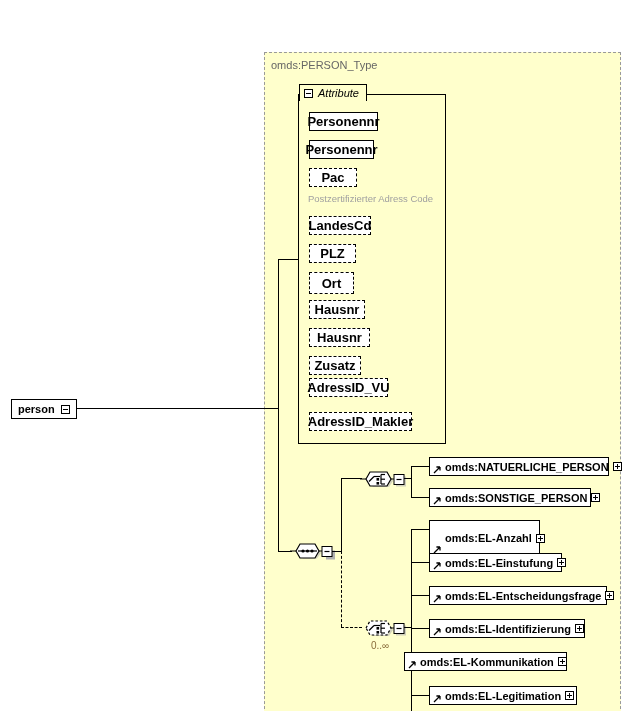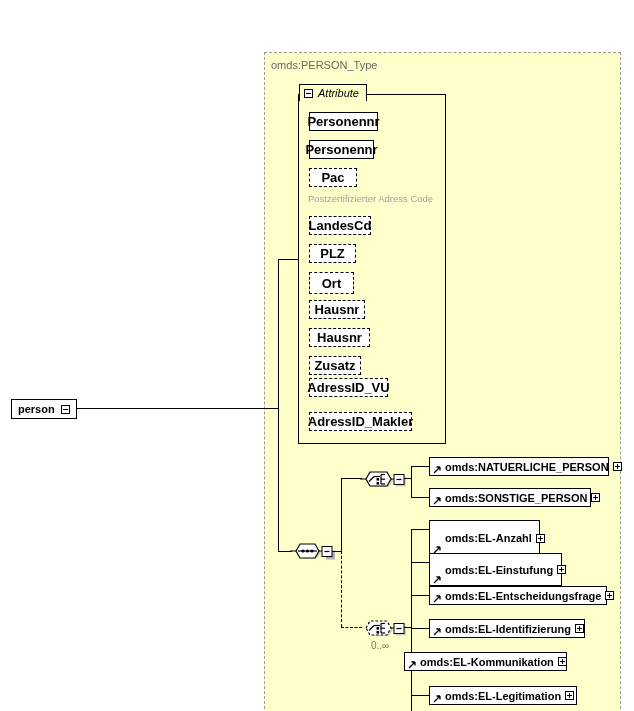--- a/index.html
+++ b/index.html
@@ -338,21 +338,21 @@
     <span class="refarrow">
       <svg width="8" height="11" viewBox="0 0 8 11">
           <path d="M1,10 L7,4 M7,4 L3.4,4 M7,4 L7,7.6" stroke="#000" stroke-width="1.3" fill="none"></path>
         </svg>
     </span>
     <span class="lbl">omds:EL-Anzahl</span>
     <span class="toggle-box plus"></span>
   </div>
 
   <div class="boxshadow" style="left:432px;top:508px;width:133px;height:19px;"></div>
-  <div class="elembox" style="left:429px;top:505px;width:133px;height:33px;">
+  <div class="elembox" style="left:429px;top:505px;width:133px;height:19px;">
     <span class="refarrow">
       <svg width="8" height="11" viewBox="0 0 8 11">
           <path d="M1,10 L7,4 M7,4 L3.4,4 M7,4 L7,7.6" stroke="#000" stroke-width="1.3" fill="none"></path>
         </svg>
     </span>
     <span class="lbl">omds:EL-Einstufung</span>
     <span class="toggle-box plus"></span>
   </div>
 
   <div class="boxshadow" style="left:432px;top:541px;width:178px;height:19px;"></div>

